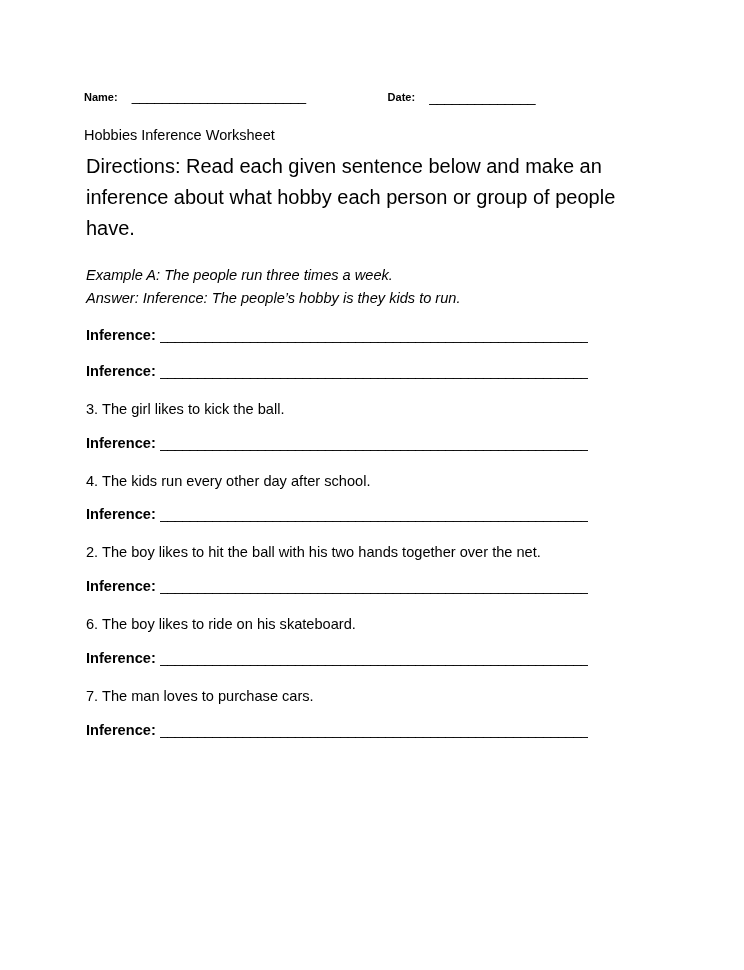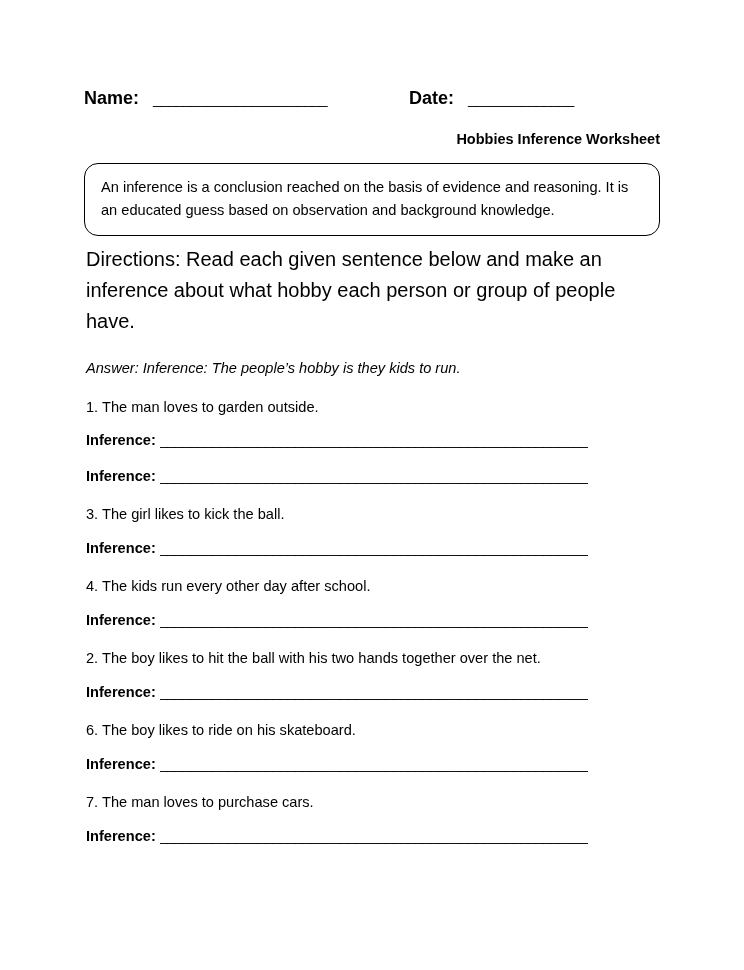--- a/index.html
+++ b/index.html
@@ -23,36 +23,36 @@
   }
 
   
   .name-date-row {
     display: flex;
     align-items: baseline;
     margin-top: 88px;
   }
   .field-label {
     font-weight: bold;
-    font-size: 18px;
+    font-size: 11px;
     white-space: nowrap;
   }
   .field-line {
     font-size: 14.5px;
     letter-spacing: -0.5px;
     margin-left: 14px;
     white-space: nowrap;
   }
   .name-block { display: flex; align-items: baseline; }
   .date-block { display: flex; align-items: center; margin-left: 82px; }
 
   
   .worksheet-title {
-    text-align: right;
-    font-weight: bold;
+    text-align: left;
+    font-weight: normal;
     font-size: 14.5px;
     margin-top: 22px;
   }
 
   
   .definition-box {
     margin-top: 16px;
     border: 1.6px solid #000;
     border-radius: 14px;
     padding: 12px 16px 14px 16px;
@@ -115,32 +115,31 @@
       <span class="field-line">_______________________</span>
     </div>
     <div class="date-block">
       <span class="field-label">Date:</span>
       <span class="field-line">______________</span>
     </div>
   </div>
 
   <div class="worksheet-title">Hobbies Inference Worksheet</div>
 
-  <div class="definition-box">An inference is a conclusion reached on the basis of evidence and reasoning. It is an educated guess based on observation and background knowledge.</div>
 
   <div class="directions">Directions: Read each given sentence below and make an inference about what hobby each person or group of people have.</div>
 
   <div class="example-block">
+    <div>Example A: The people run three times a week.</div>
     <div>Answer: Inference: The people’s hobby is they kids to run.</div>
   </div>
 
   <div class="questions">
 
     <div class="question-item">
-      <div class="question-text">1. The man loves to garden outside.</div>
       <div class="answer-row">
         <span class="answer-label">Inference:</span>
         <span class="answer-line">_________________________________________________________</span>
       </div>
     </div>
 
     <div class="question-item">
       <div class="answer-row">
         <span class="answer-label">Inference:</span>
         <span class="answer-line">_________________________________________________________</span>

